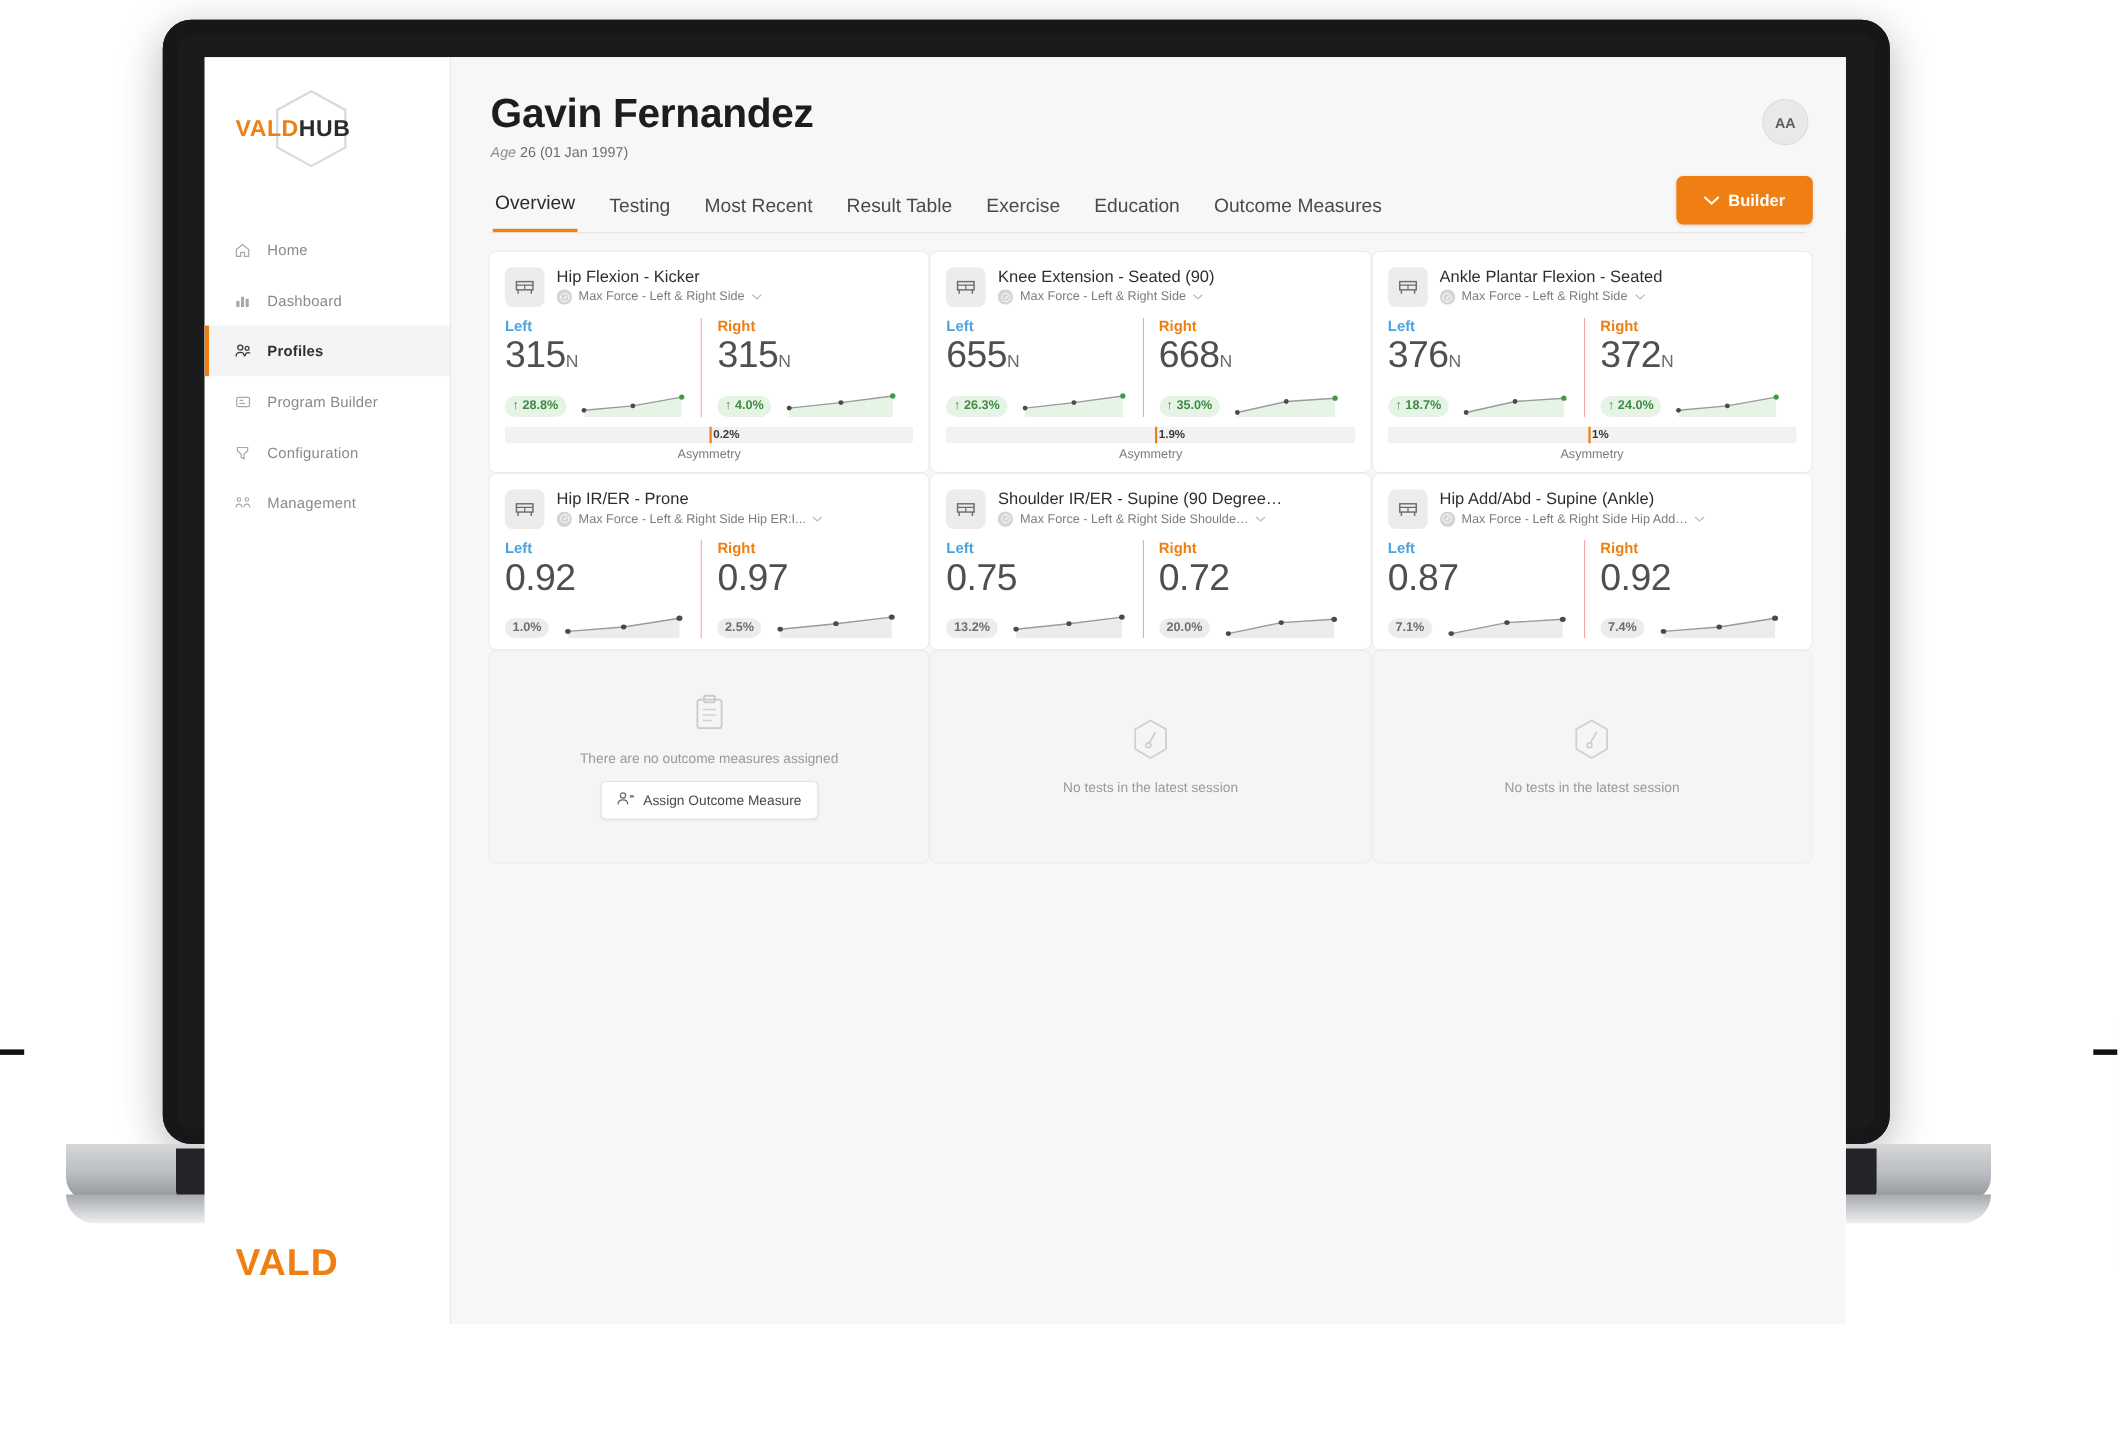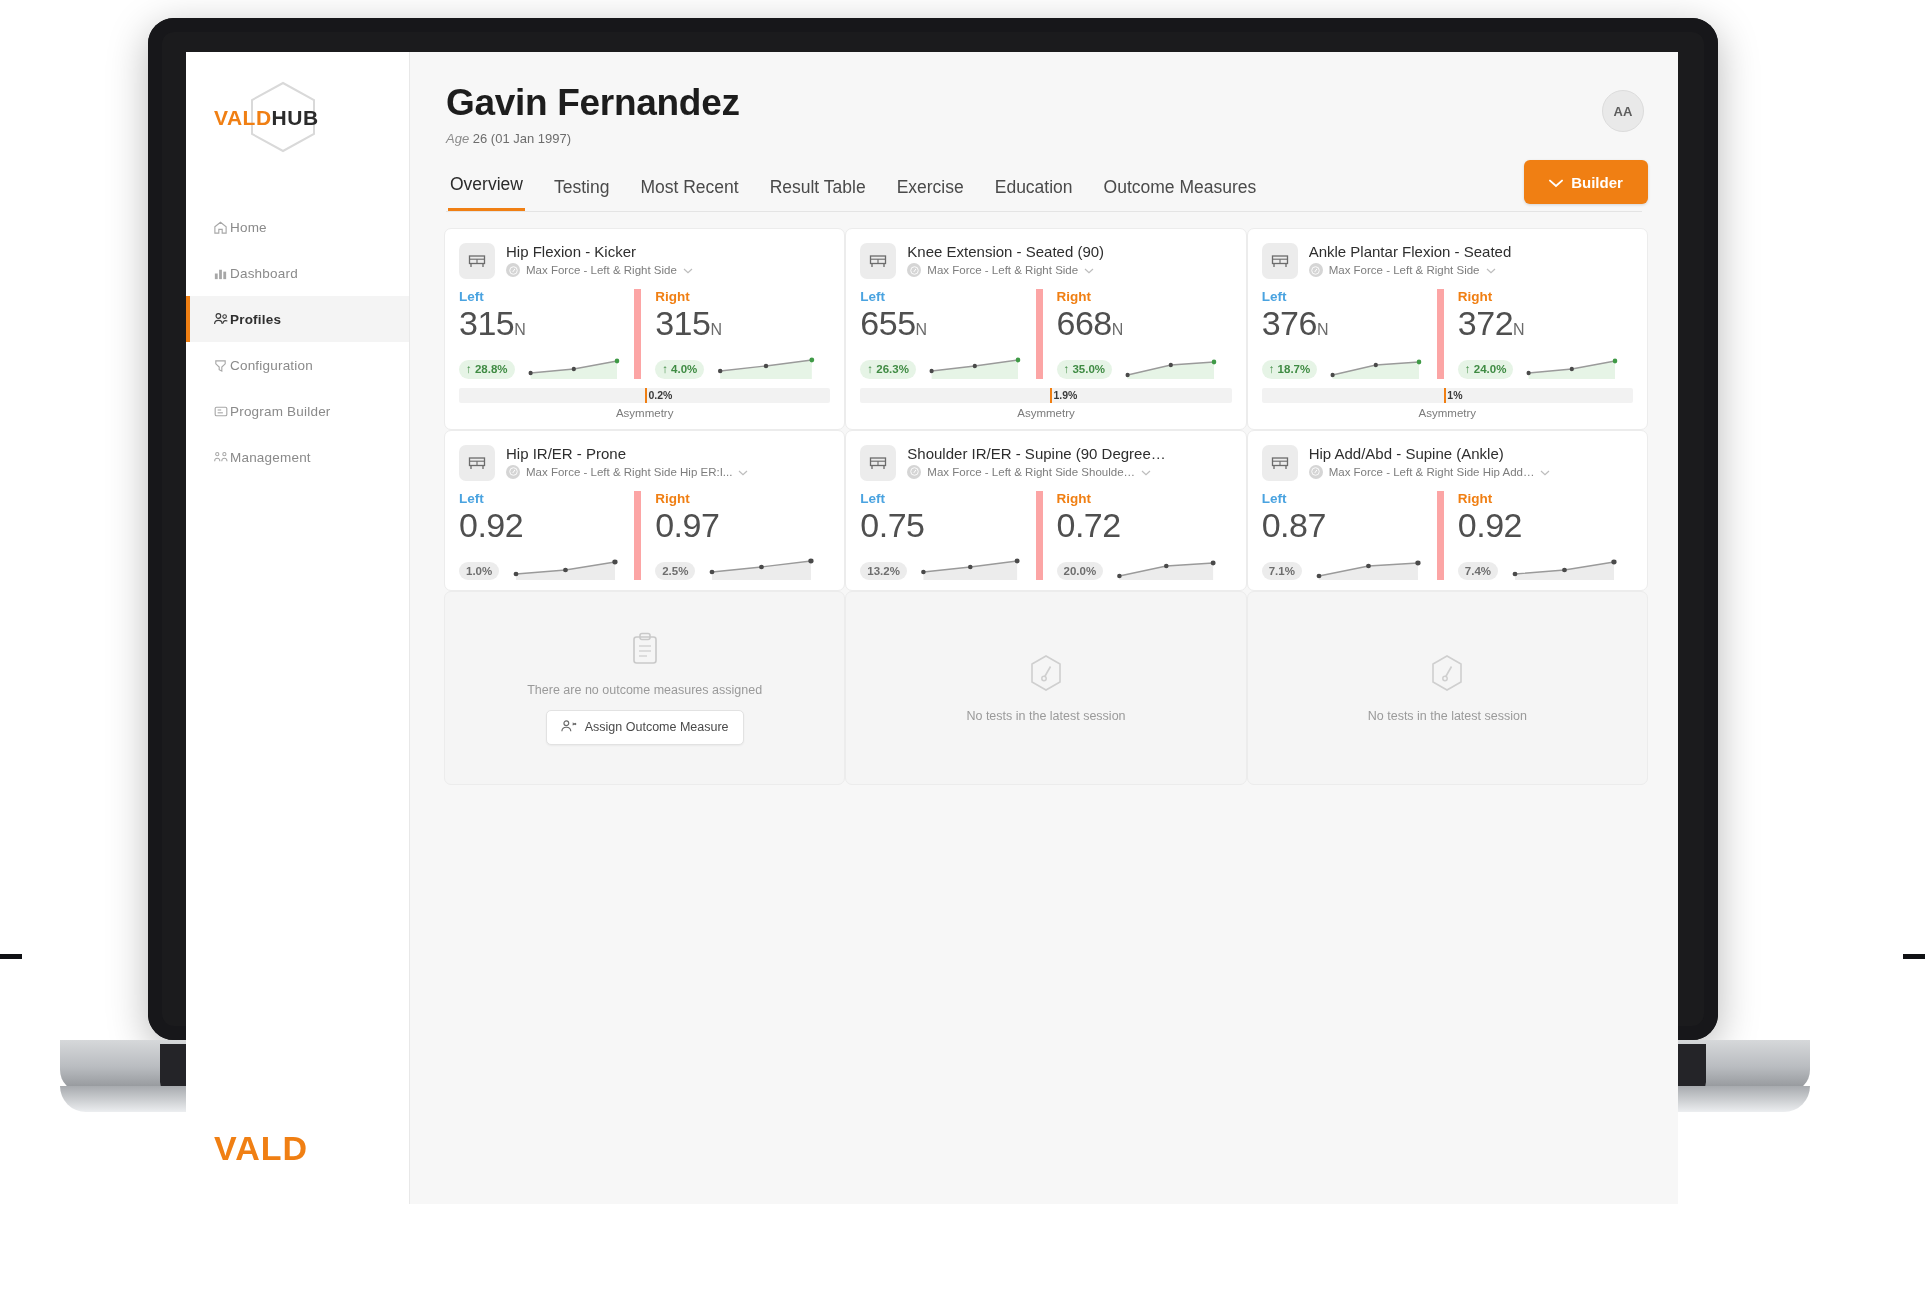--- a/index.html
+++ b/index.html
@@ -74,21 +74,21 @@
   .logo-hex svg { position:absolute; left:34px; top:-6px; }
   .logo-text {
     position: absolute; left: 0; top: 20px;
     font-size: 21px; font-weight: 700; letter-spacing: .5px;
   }
   .logo-vald { color: #F07F13; }
   .logo-hub { color: #2b2b2b; }
 
   .nav { margin-top: 32px; }
   .nav-item {
-    display: flex; align-items: center; gap: 1px;
+    display: flex; align-items: center; gap: 14px;
     height: 46px; padding-left: 26px;
     font-size: 13.5px; color: #8a8a8a; letter-spacing: .2px;
     cursor: pointer; position: relative;
   }
   .nav-item .ico { width: 17px; height: 17px; display:flex; align-items:center; justify-content:center; opacity:.75; }
   .nav-item.active {
     background: #f4f4f4; color: #2f2f2f; font-weight: 600;
   }
   .nav-item.active::before {
     content:""; position:absolute; left:0; top:0; bottom:0; width:4px; background:#F07F13;
@@ -165,21 +165,21 @@
   .gauge-ico {
     width: 14px; height: 14px; border-radius: 50%;
     background: #d5d5d5; flex: 0 0 14px;
     display:flex;align-items:center;justify-content:center;
   }
   .sub-text { overflow:hidden; text-overflow: ellipsis; }
   .chev { flex: 0 0 10px; opacity:.65; }
 
   .sides { display: flex; margin-top: 10px; }
   .side { flex: 1; min-width: 0; padding-right: 8px; }
-  .side.right { border-left: 7px solid #fca5a5; padding-left: 14px; }
+  .side.right { border-left: 1px solid #fca5a5; padding-left: 14px; }
   .side-label { font-size: 13.5px; font-weight: 600; }
   .side-label.l { color: #4aa3e0; }
   .side-label.r { color: #F07F13; }
   .side-value {
     margin-top: 1px; font-size: 34px; color: #4f4f4f; font-weight: 300;
     letter-spacing: -.5px; line-height: 1.08; white-space: nowrap;
   }
   .unit { font-size: 16px; color: #6b6b6b; }
 
   .spark-row { display: flex; align-items: flex-end; gap: 6px; margin-top: 7px; height: 30px; }
@@ -278,36 +278,36 @@
                 <path d="M1.6 13c0-2.3 1.7-3.7 3.8-3.7S9.2 10.7 9.2 13" fill="none" stroke="#3a3a3a" stroke-width="1.2"></path>
                 <circle cx="11.6" cy="5.6" r="1.8" fill="none" stroke="#3a3a3a" stroke-width="1.1"></circle>
                 <path d="M10 12.6c0-1.9 1.2-3 2.6-3 1 0 1.8.5 1.8.5" fill="none" stroke="#3a3a3a" stroke-width="1.1"></path>
               </svg>
           </span>
           <span>Profiles</span>
         </div>
 
         <div class="nav-item">
           <span class="ico">
-            <svg width="15" height="15" viewBox="0 0 16 16">
-                <path d="M3 3h10v3.2L9.4 9.6V14L6.6 12.4V9.6L3 6.2z" fill="none" stroke="#8a8a8a" stroke-width="1.2"></path>
-              </svg>
-          </span>
-          <span>Configuration</span>
-        </div>
-
-        <div class="nav-item">
-          <span class="ico">
             <svg width="16" height="15" viewBox="0 0 16 16">
                 <rect x="1.8" y="3.5" width="12.4" height="9" rx="1.4" fill="none" stroke="#8a8a8a" stroke-width="1.2"></rect>
                 <line x1="4.4" y1="6.4" x2="8.2" y2="6.4" stroke="#8a8a8a" stroke-width="1.2"></line>
                 <line x1="4.4" y1="9.4" x2="10" y2="9.4" stroke="#8a8a8a" stroke-width="1.2"></line>
               </svg>
           </span>
           <span>Program Builder</span>
+        </div>
+
+        <div class="nav-item">
+          <span class="ico">
+            <svg width="15" height="15" viewBox="0 0 16 16">
+                <path d="M3 3h10v3.2L9.4 9.6V14L6.6 12.4V9.6L3 6.2z" fill="none" stroke="#8a8a8a" stroke-width="1.2"></path>
+              </svg>
+          </span>
+          <span>Configuration</span>
         </div>
 
         <div class="nav-item">
           <span class="ico">
             <svg width="16" height="15" viewBox="0 0 16 16">
                 <circle cx="4" cy="4.4" r="1.7" fill="none" stroke="#8a8a8a" stroke-width="1.1"></circle>
                 <circle cx="11.6" cy="4.4" r="1.7" fill="none" stroke="#8a8a8a" stroke-width="1.1"></circle>
                 <path d="M1.2 12c0-2 1.3-3.2 2.8-3.2S6.8 10 6.8 12" fill="none" stroke="#8a8a8a" stroke-width="1.1"></path>
                 <path d="M8.8 12c0-2 1.3-3.2 2.8-3.2S14.4 10 14.4 12" fill="none" stroke="#8a8a8a" stroke-width="1.1"></path>
               </svg>

